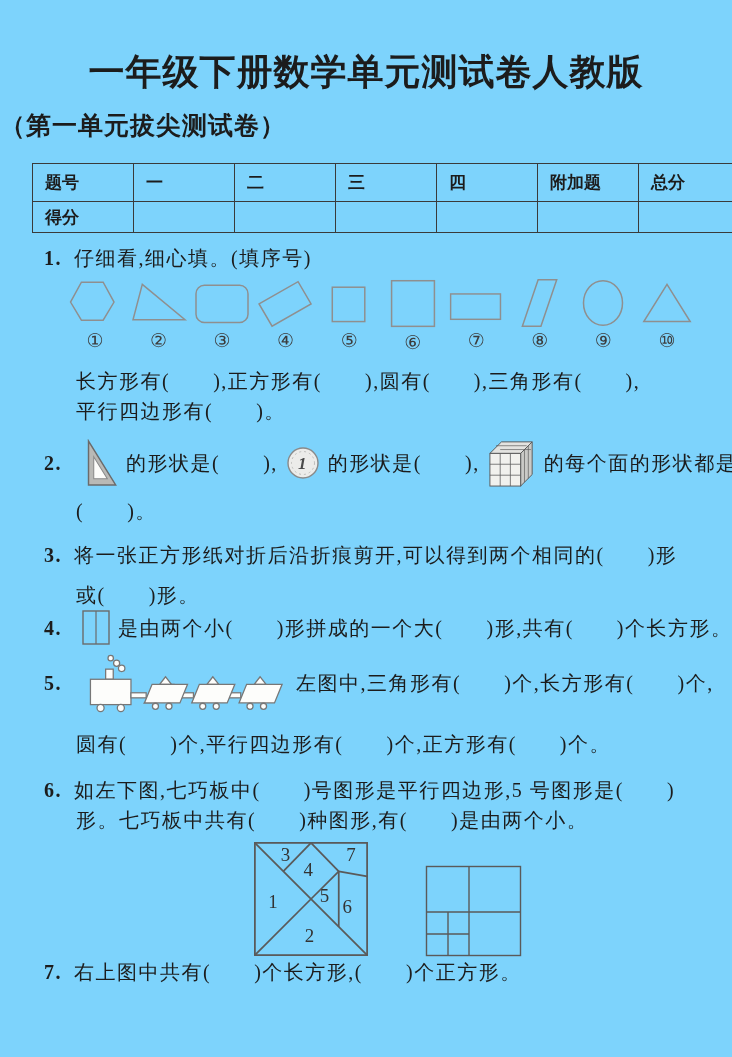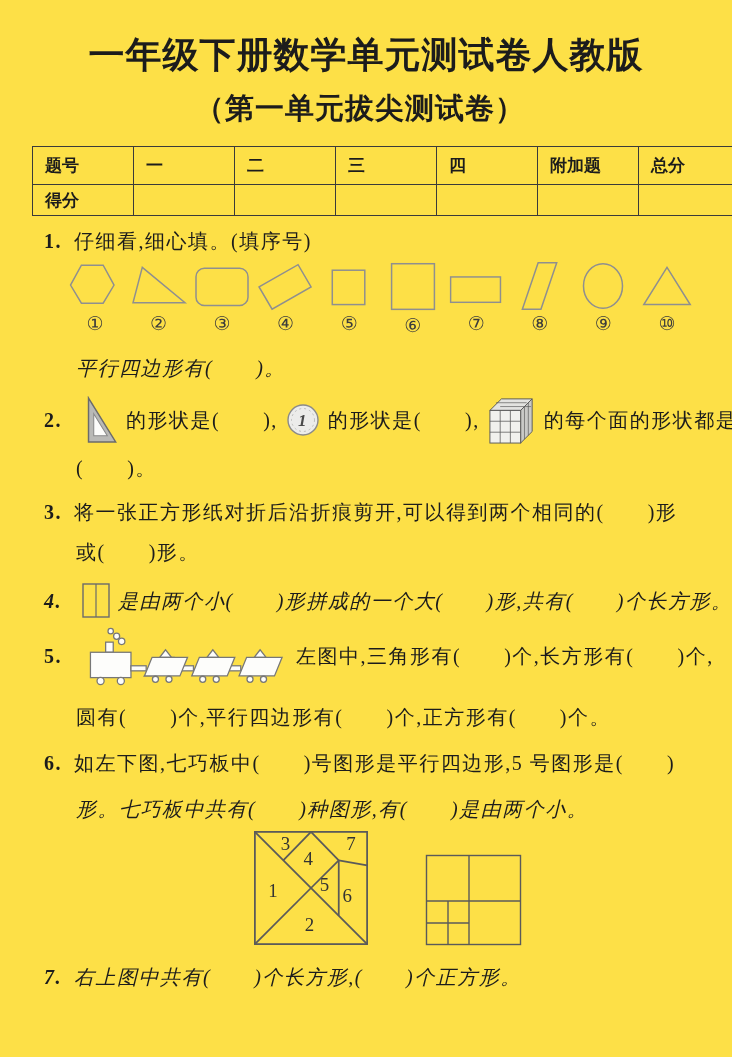--- a/index.html
+++ b/index.html
@@ -1,36 +1,36 @@
 <!DOCTYPE html>
 <html><head>
 <meta charset="utf-8">
 <style>
   html,body{margin:0;padding:0;background:#e8e8e6;}
   .page{
     position:relative;
     width:732px;height:1057px;
     margin:0 auto;
-    background:#fde047;
+    background:#7dd3fc;
     overflow:hidden;
     color:#1c1c1c;
     font-family:"Liberation Serif", serif;
     box-sizing:border-box;
-    padding-top:34px;
+    padding-top:51px;
   }
   
   .title{
     margin:0;text-align:center;
     font-family:"Liberation Sans", sans-serif;
     font-weight:700;font-size:36px;line-height:42px;letter-spacing:1px;
   }
   .subtitle{
-    margin:14px 12px 0 0;text-align:center;
+    margin:14px 12px 0 0;
     font-family:"Liberation Sans", sans-serif;
-    font-weight:700;font-size:29px;line-height:36px;letter-spacing:1px;
+    font-weight:700;font-size:25px;line-height:36px;letter-spacing:1px;
   }
   
   table.score{
     margin:20px 0 0 32px;
     border-collapse:collapse;
     table-layout:fixed;width:708px;
     font-family:Liberation Serif, serif;
     font-size:17px;font-weight:700;
   }
   table.score td{
@@ -67,21 +67,21 @@
   .figures-row{display:flex;align-items:flex-end;margin:6px 0 0 253px;gap:56px;}
   .fig-stroke{fill:none;stroke:#5a5a5a;stroke-width:1.4;}
   .fig-label{font-family:"Liberation Serif",serif;font-size:15px;fill:#333;}
   
   .watermark{
     position:absolute;left:112px;top:1002px;
     font-family:"Liberation Sans", sans-serif;
     font-size:18px;color:#4d4d4d;letter-spacing:.2px;
     white-space:nowrap;
   }
-  .mt14{margin-top:14px;} .mt10{margin-top:10px;} .mt8{margin-top:16px;font-style:italic;}
+  .mt14{margin-top:14px;} .mt10{margin-top:10px;} .mt8{margin-top:0;}
   .mt6{margin-top:6px;} .mt12{margin-top:12px;} .mt16{margin-top:16px;}
 </style>
 </head>
 <body>
 
 <div class="page">
 
   <h1 class="title">一年级下册数学单元测试卷人教版</h1>
   <h2 class="subtitle">（第一单元拔尖测试卷）</h2>
 
@@ -170,20 +170,21 @@
       <div class="shape-num">⑨</div>
     </div>
     <div class="shape-cell">
       <svg width="56" height="52" viewBox="0 0 60 56">
         <polygon class="shape-stroke" points="30,8 5,48 55,48"></polygon>
       </svg>
       <div class="shape-num">⑩</div>
     </div>
   </div>
 
+  <div class="fill-line mt12">长方形有(　　),正方形有(　　),圆有(　　),三角形有(　　),</div>
   <div class="fill-line mt8">平行四边形有(　　)。</div>
 
   <div class="qrow mt10">
     <span class="qnum">2.</span>
     <svg class="inline-ic" width="36" height="48" viewBox="0 0 34 46">
       <polygon points="6,2 6,44 32,44" fill="#b9b9b6" stroke="#6b6b6b" stroke-width="1.4"></polygon>
       <polygon points="11,17 11,38 24,38" fill="#fcfcfa" stroke="#8a8a8a" stroke-width="1"></polygon>
     </svg>
     <span class="qtext">的形状是(　　),</span>
     <svg class="inline-ic" width="34" height="34" viewBox="0 0 34 34">

